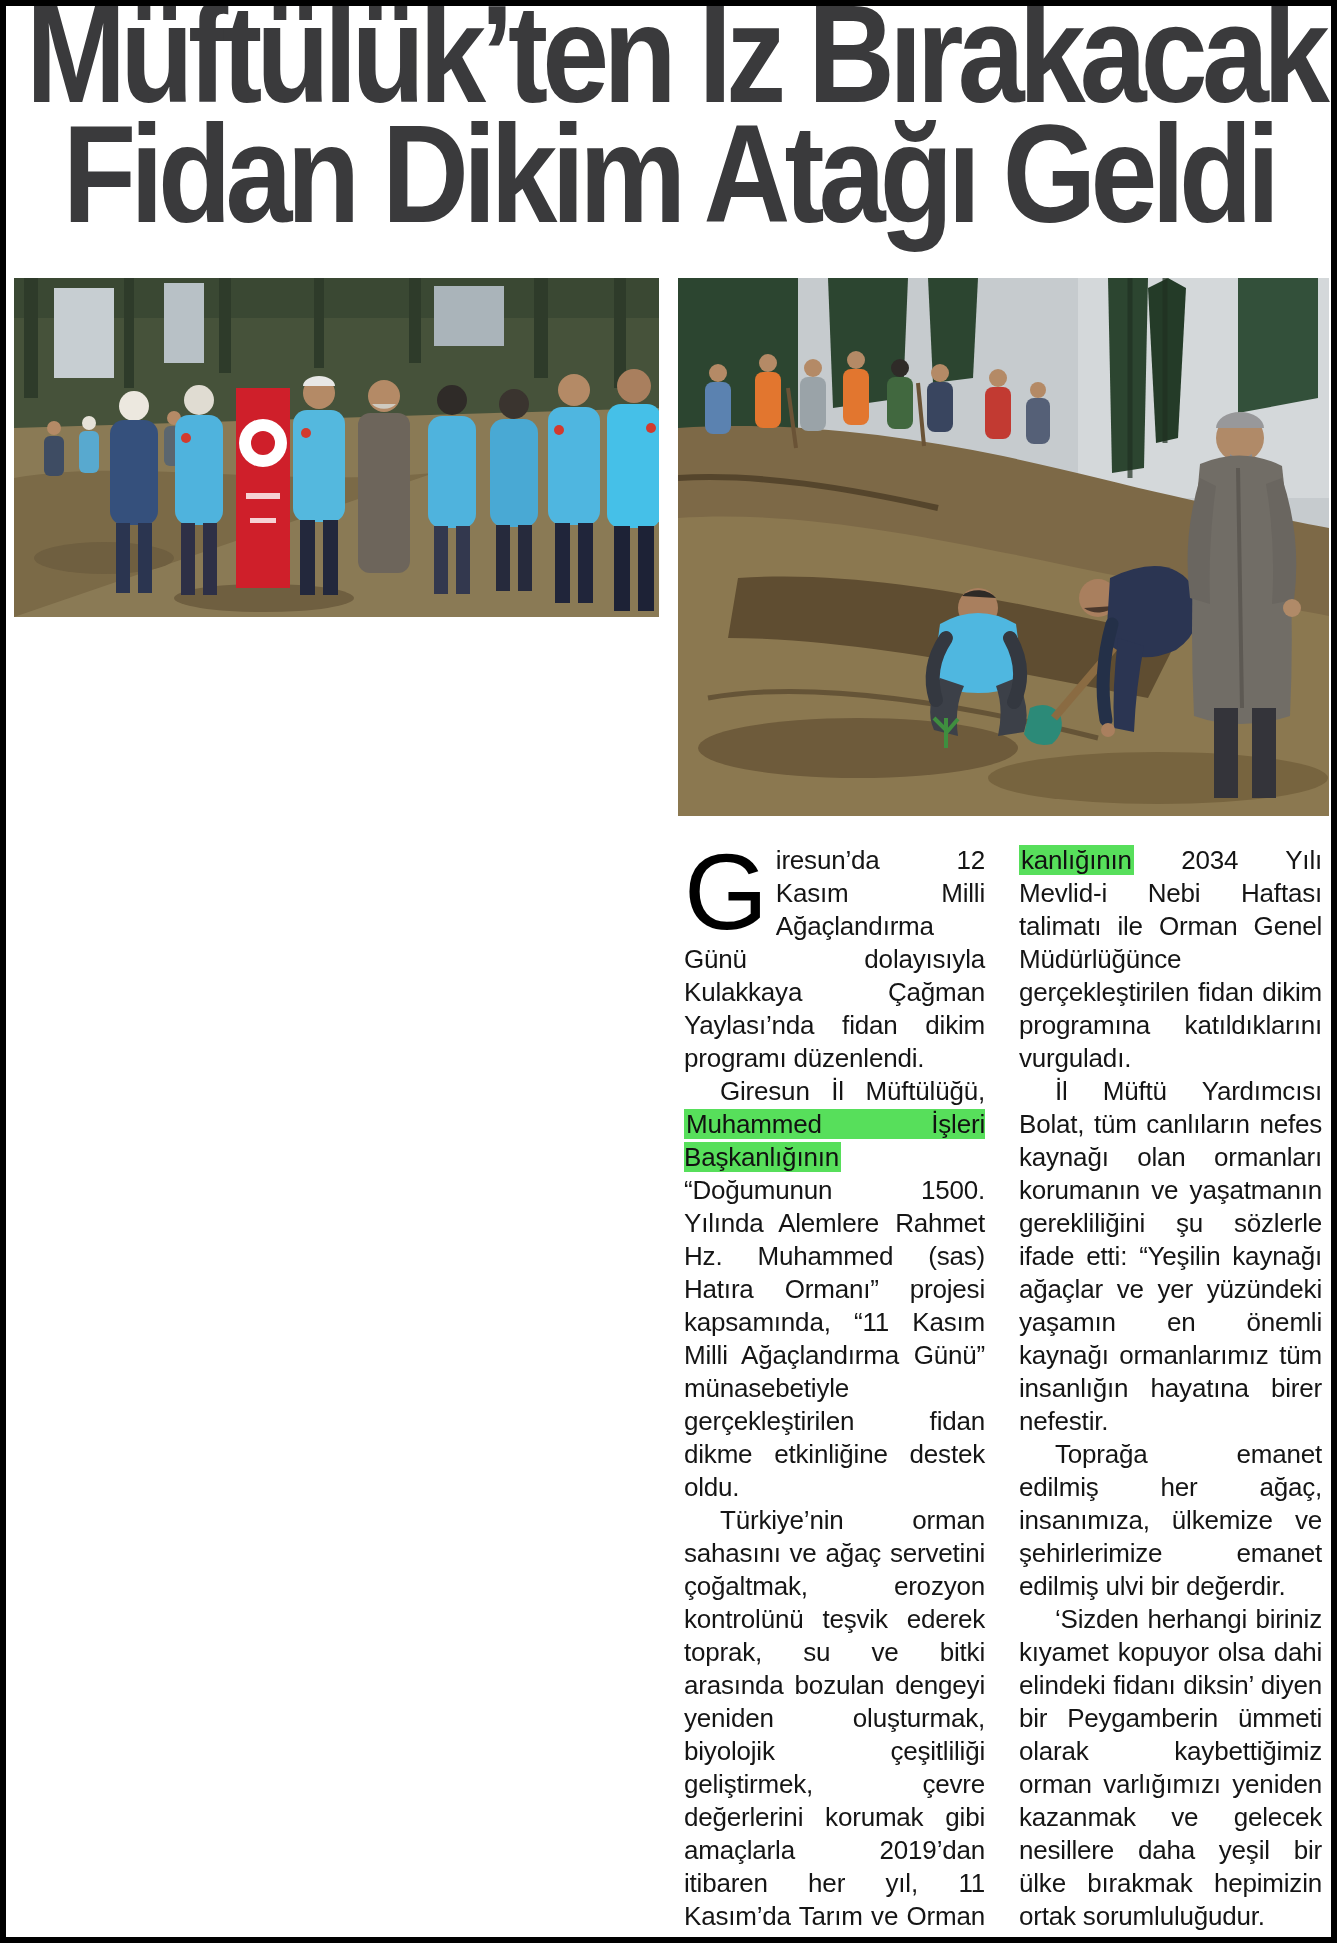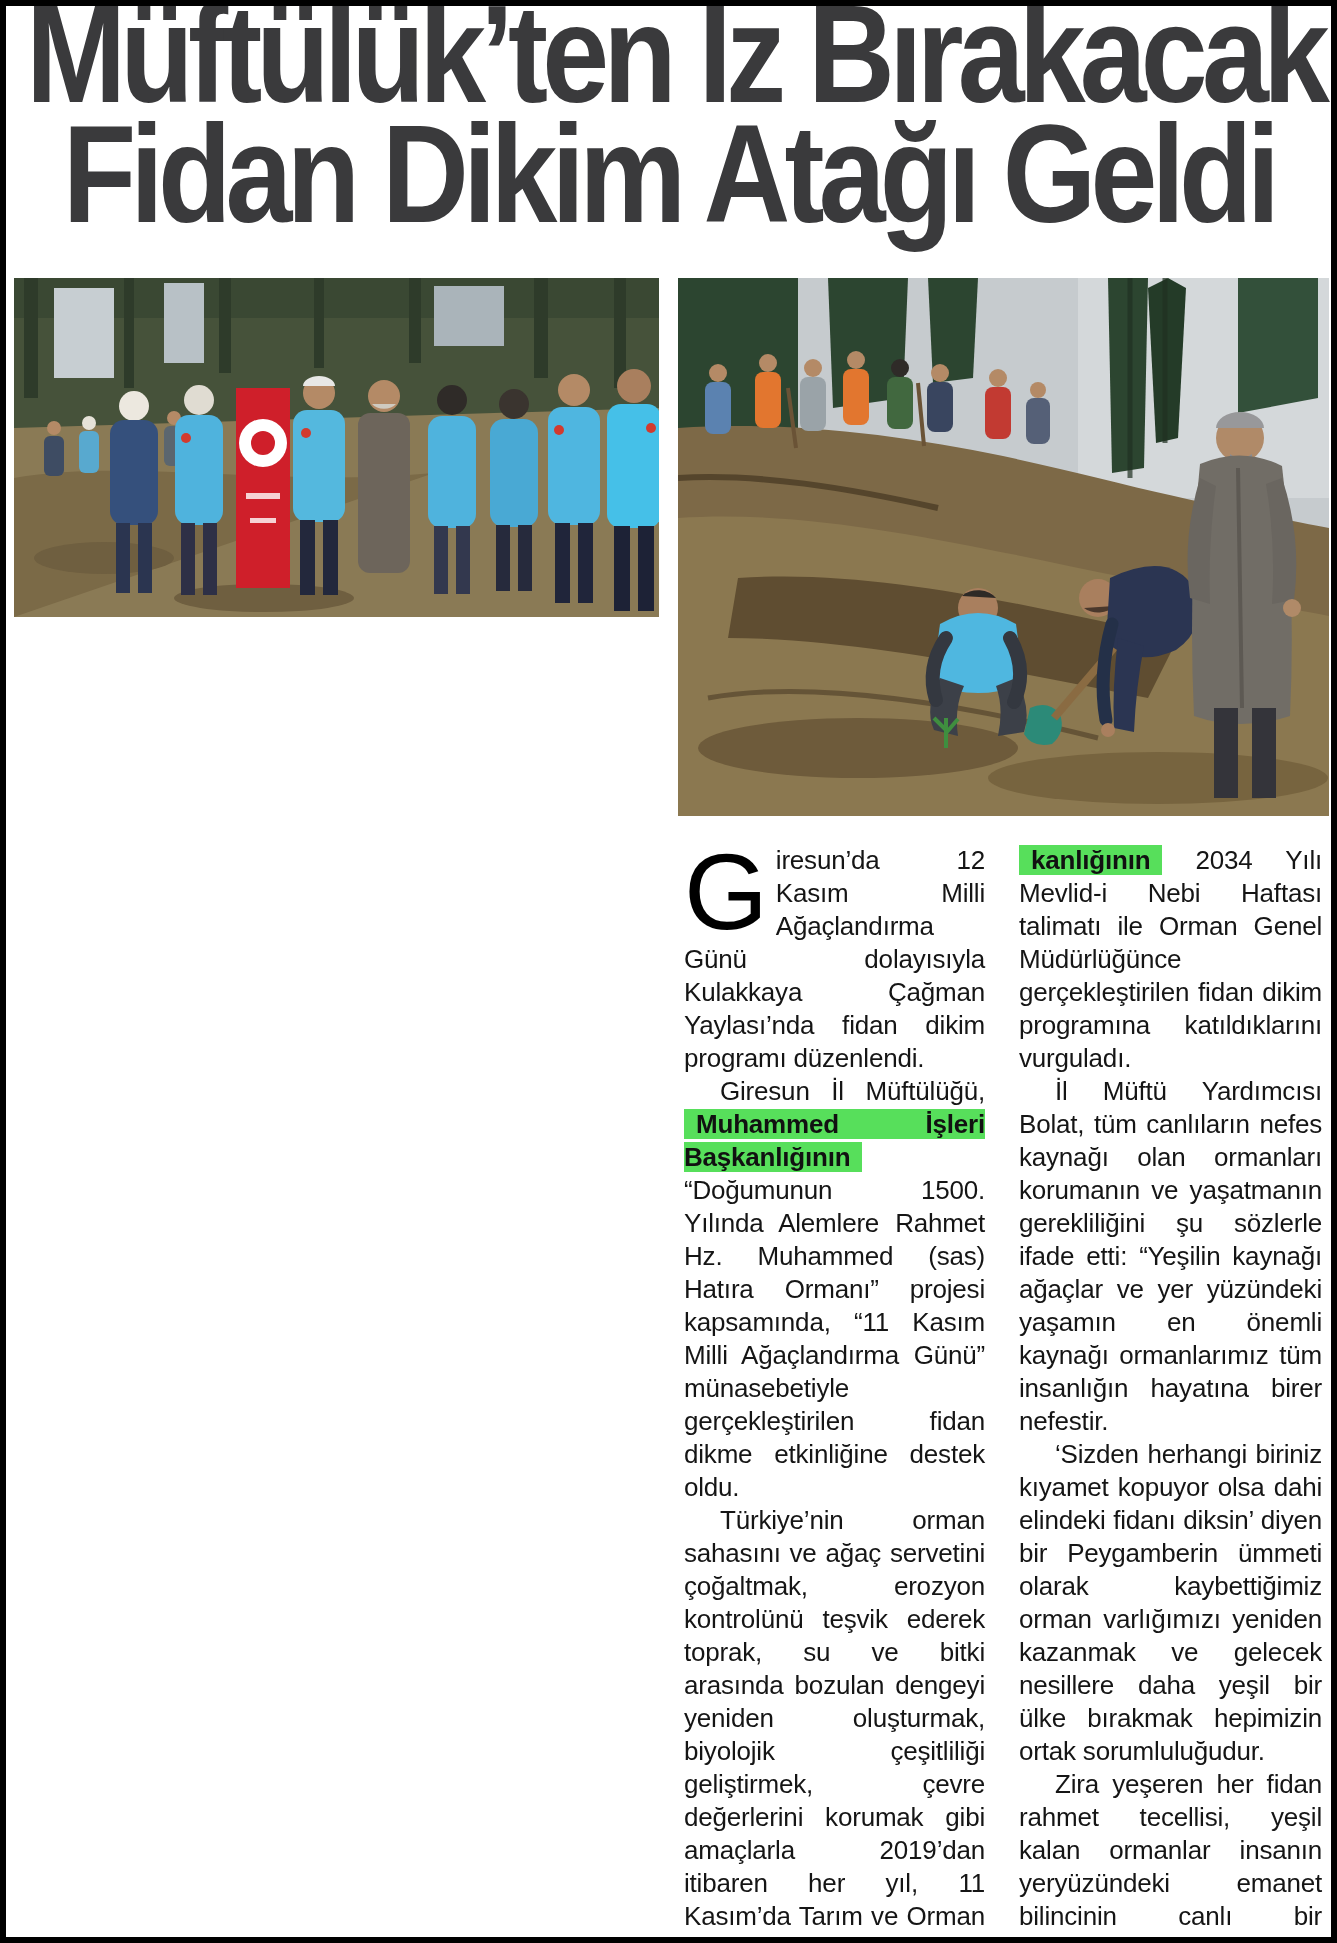--- a/index.html
+++ b/index.html
@@ -44,21 +44,21 @@
   .col p.indent{text-indent:36px;}
   .dropcap{
     float:left;
     font-size:108px;
     line-height:92px;
     height:96px;
     margin:2px 8px 0 0;
     font-weight:400;
     color:#000;
   }
-  .hl{padding:0 12px;font-weight:bold;}
+  .hl{padding:0 2px;}
   .hl-green{background:var(--hl-green,#57df5b);color:#111;}
 </style>
 </head>
 <body>
 
 <div class="page">
 
   <div class="headline">
     <span class="hl-line">Müftülük’ten İz Bırakacak</span>
     <span class="hl-line">Fidan Dikim Atağı Geldi</span>
@@ -244,17 +244,18 @@
   </div>
 
   <div class="col" id="col-left">
       <p><span class="dropcap">G</span><span>iresun’da 12 Kasım Milli Ağaçlandırma Günü dolayısıyla Kulakkaya Çağman Yaylası’nda fidan dikim programı düzenlendi.</span></p>
       <p class="indent"><span>Giresun İl Müftülüğü, </span><span class="hl hl-green">Muhammed İşleri Başkanlığının</span><span> “Doğumunun 1500. Yılında Alemlere Rahmet Hz. Muhammed (sas) Hatıra Ormanı” projesi kapsamında, “11 Kasım Milli Ağaçlandırma Günü” münasebetiyle gerçekleştirilen fidan dikme etkinliğine destek oldu.</span></p>
       <p class="indent"><span>Türkiye’nin orman sahasını ve ağaç servetini çoğaltmak, erozyon kontrolünü teşvik ederek toprak, su ve bitki arasında bozulan dengeyi yeniden oluşturmak, biyolojik çeşitliliği geliştirmek, çevre değerlerini korumak gibi amaçlarla 2019’dan itibaren her yıl, 11 Kasım’da Tarım ve Orman Bakanlığı koordinesinde fidan dikim etkinlikleri düzenleniyor.</span></p>
     </div>
   <div class="col" id="col-right">
       <p><span class="hl hl-green">kanlığının</span><span> 2034 Yılı Mevlid-i Nebi Haftası talimatı ile Orman Genel Müdürlüğünce gerçekleştirilen fidan dikim programına katıldıklarını vurguladı.</span></p>
       <p class="indent"><span>İl Müftü Yardımcısı Bolat, tüm canlıların nefes kaynağı olan ormanları korumanın ve yaşatmanın gerekliliğini şu sözlerle ifade etti: “Yeşilin kaynağı ağaçlar ve yer yüzündeki yaşamın en önemli kaynağı ormanlarımız tüm insanlığın hayatına birer nefestir.</span></p>
+      <p class="indent"><span>Toprağa emanet edilmiş her ağaç, insanımıza, ülkemize ve şehirlerimize emanet edilmiş ulvi bir değerdir.</span></p>
       <p class="indent"><span>‘Sizden herhangi biriniz kıyamet kopuyor olsa dahi elindeki fidanı diksin’ diyen bir Peygamberin ümmeti olarak kaybettiğimiz orman varlığımızı yeniden kazanmak ve gelecek nesillere daha yeşil bir ülke bırakmak hepimizin ortak sorumluluğudur.</span></p>
       <p class="indent"><span>Zira yeşeren her fidan rahmet tecellisi, yeşil kalan ormanlar insanın yeryüzündeki emanet bilincinin canlı bir nişanesidir.”</span></p>
     </div>
 
 </div>
 
 </body></html>

